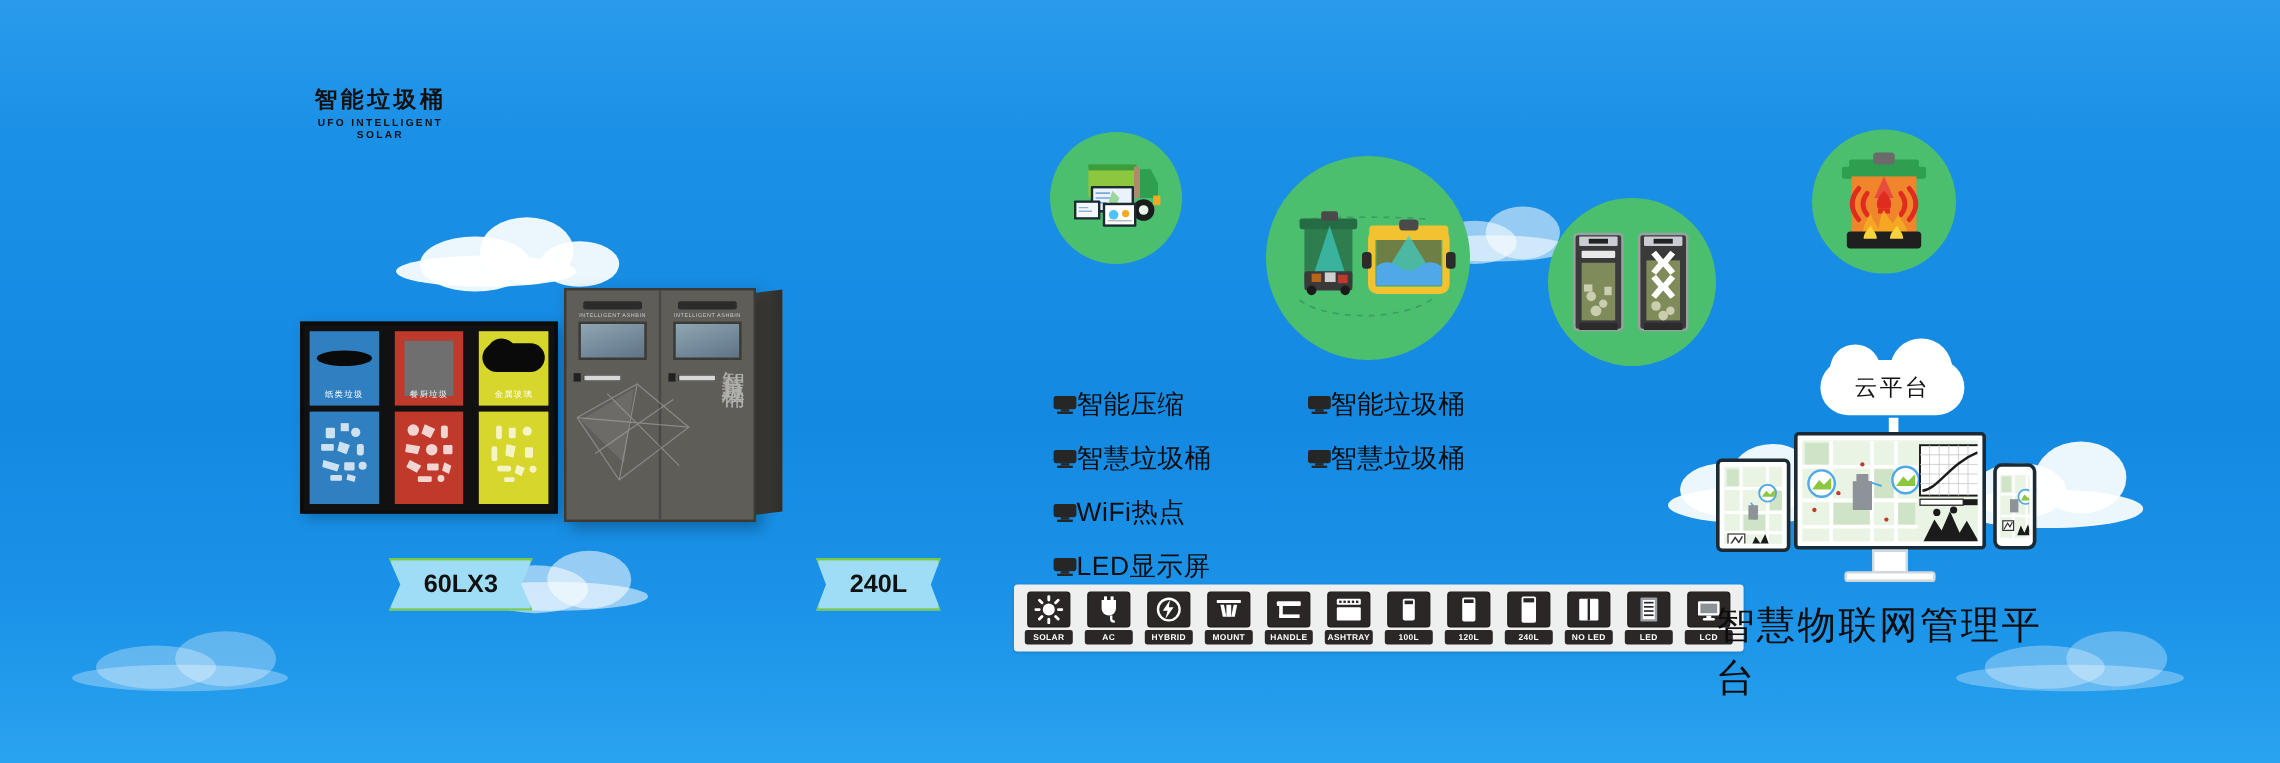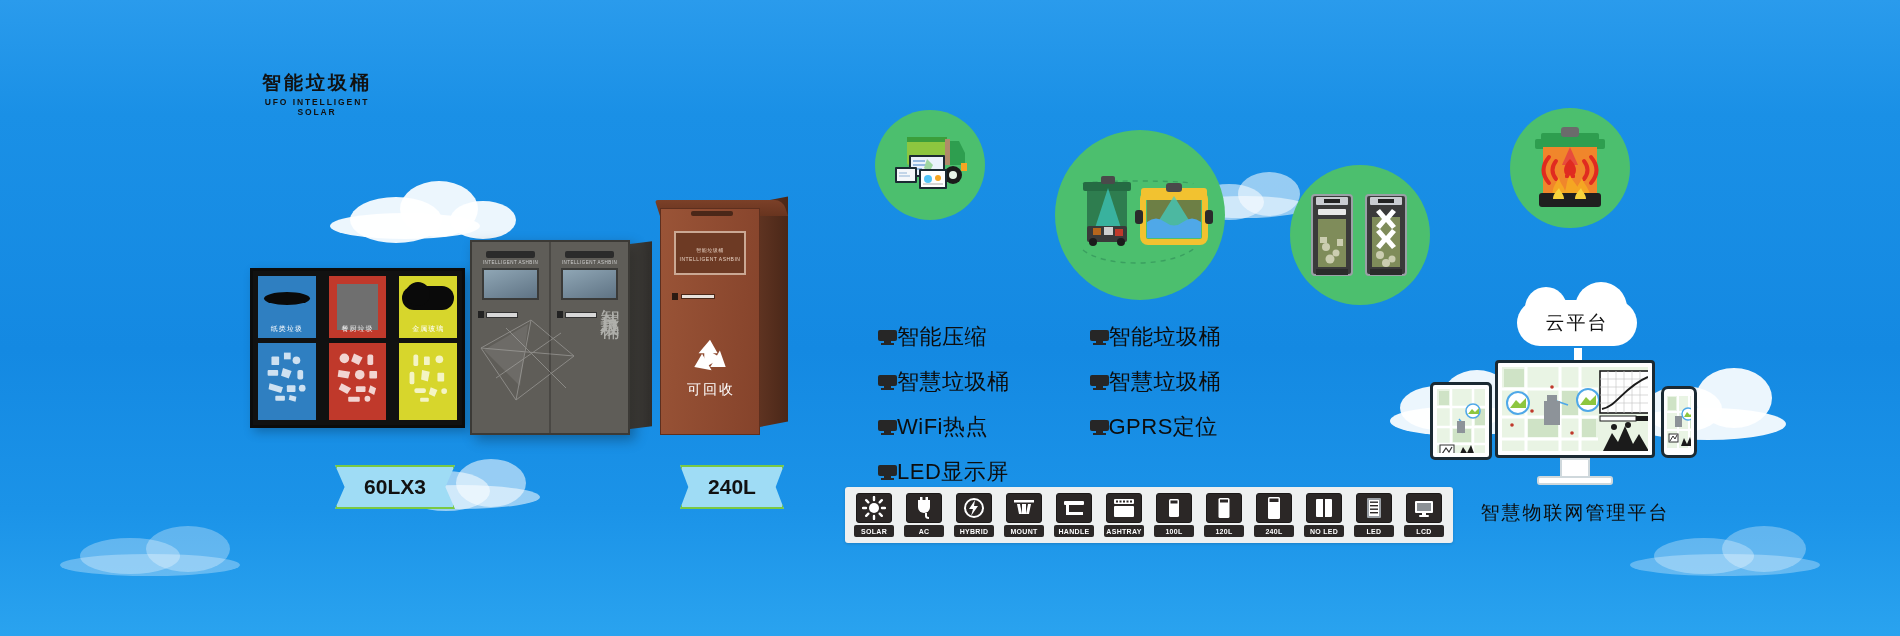--- a/index.html
+++ b/index.html
@@ -176,21 +176,21 @@
   }
 
   
   .ribbon {
     position: absolute; height: 44px;
     background: #9fdcf5; border: 2px solid #7ac943;
     display: flex; align-items: center; justify-content: center;
     color: #111; font-size: 21px; font-weight: 600;
     clip-path: polygon(0 0, 100% 0, 92% 50%, 100% 100%, 0 100%, 8% 50%);
   }
-  #ribbon-0 { left: 335px; top: 465px; width: 120px; }
+  #ribbon-0 { left: 324px; top: 465px; width: 120px; }
   #ribbon-1 { left: 523px; top: 465px; width: 128px; }
   #ribbon-2 { left: 680px; top: 465px; width: 104px; }
 
   
   .gcircle {
     position: absolute; border-radius: 50%;
     background: #4cbf6e;
     display: flex; align-items: center; justify-content: center;
   }
   #gc-0 { left: 875px; top: 110px; width: 110px; height: 110px; }
@@ -277,21 +277,21 @@
   }
   #tablet .tscreen { position: absolute; inset: 4px; background: #eaf4ea; overflow: hidden; }
   #phone {
     position: absolute; left: 236px; top: 86px; width: 36px; height: 72px;
     background: #fff; border: 3px solid #1b2a33; border-radius: 7px;
   }
   #phone .pscreen { position: absolute; left: 3px; right: 3px; top: 7px; bottom: 7px; background: #eaf4ea; overflow: hidden; }
 
   #platform-caption {
     position: absolute; left: 1430px; top: 500px; width: 290px;
-    text-align: center; color: #0d0d0d; font-size: 19px; letter-spacing: 2px;
+    text-align: left; color: #0d0d0d; font-size: 32px; letter-spacing: 2px;
   }
 </style>
 </head>
 <body>
 
 <div id="banner">
 
   <div class="cloud" style="left:330px;top:175px;width:200px;height:70px;">
     <div class="puff" style="left:20px;top:22px;width:92px;height:46px;"></div>
     <div class="puff" style="left:70px;top:6px;width:78px;height:56px;"></div>
@@ -428,43 +428,20 @@
         <div class="hdr"></div>
         <div class="hdrtxt">INTELLIGENT ASHBIN</div>
         <div class="lcd"></div>
         <div class="sensor"></div>
         <div class="slot"></div>
         <div class="vtext">智慧垃圾桶</div>
       </div>
     </div>
   </div>
 
-  <div class="bin-group" id="bin-brown">
-    <div class="sidepanel"></div>
-    <div class="topcap"></div>
-    <div class="front">
-      <div class="ledstrip"></div>
-      <div class="winbox">
-        <div class="wintxt">
-          <span>智能垃圾桶</span><br>
-          <span>INTELLIGENT ASHBIN</span>
-        </div>
-      </div>
-      <div class="sens"></div>
-      <div class="slot"></div>
-      <svg class="recy" viewBox="0 0 48 44">
-        <g fill="#ffffff">
-          <path d="M24 3 L32 17 L26 17 L26 26 L18 26 L18 17 L12 17 Z" transform="rotate(0 24 22)"></path>
-          <path d="M24 3 L32 17 L26 17 L26 26 L18 26 L18 17 L12 17 Z" transform="rotate(120 24 22)"></path>
-          <path d="M24 3 L32 17 L26 17 L26 26 L18 26 L18 17 L12 17 Z" transform="rotate(240 24 22)"></path>
-        </g>
-      </svg>
-      <div class="recytxt">可回收</div>
-    </div>
-  </div>
 
   <div class="ribbon" id="ribbon-0">
     <span>60LX3</span>
   </div>
   <div class="ribbon" id="ribbon-2">
     <span>240L</span>
   </div>
 
   <div class="gcircle" id="gc-0">
     <svg width="86" height="72" viewBox="0 0 86 72">
@@ -619,28 +596,20 @@
         <span class="ftext">智能垃圾桶</span>
       </div>
       <div class="fitem">
         <span class="fbullet">
             <span class="scr"></span>
             <span class="stand"></span>
             <span class="base"></span>
           </span>
         <span class="ftext">智慧垃圾桶</span>
       </div>
-      <div class="fitem">
-        <span class="fbullet">
-            <span class="scr"></span>
-            <span class="stand"></span>
-            <span class="base"></span>
-          </span>
-        <span class="ftext">GPRS定位</span>
-      </div>
     </div>
   </div>
 
   <div id="strip">
 
     <div class="chip">
       <span class="glyph">
         <svg width="24" height="24" viewBox="0 0 24 24">
             <g fill="#fff">
               <circle cx="12" cy="12" r="5"></circle>

